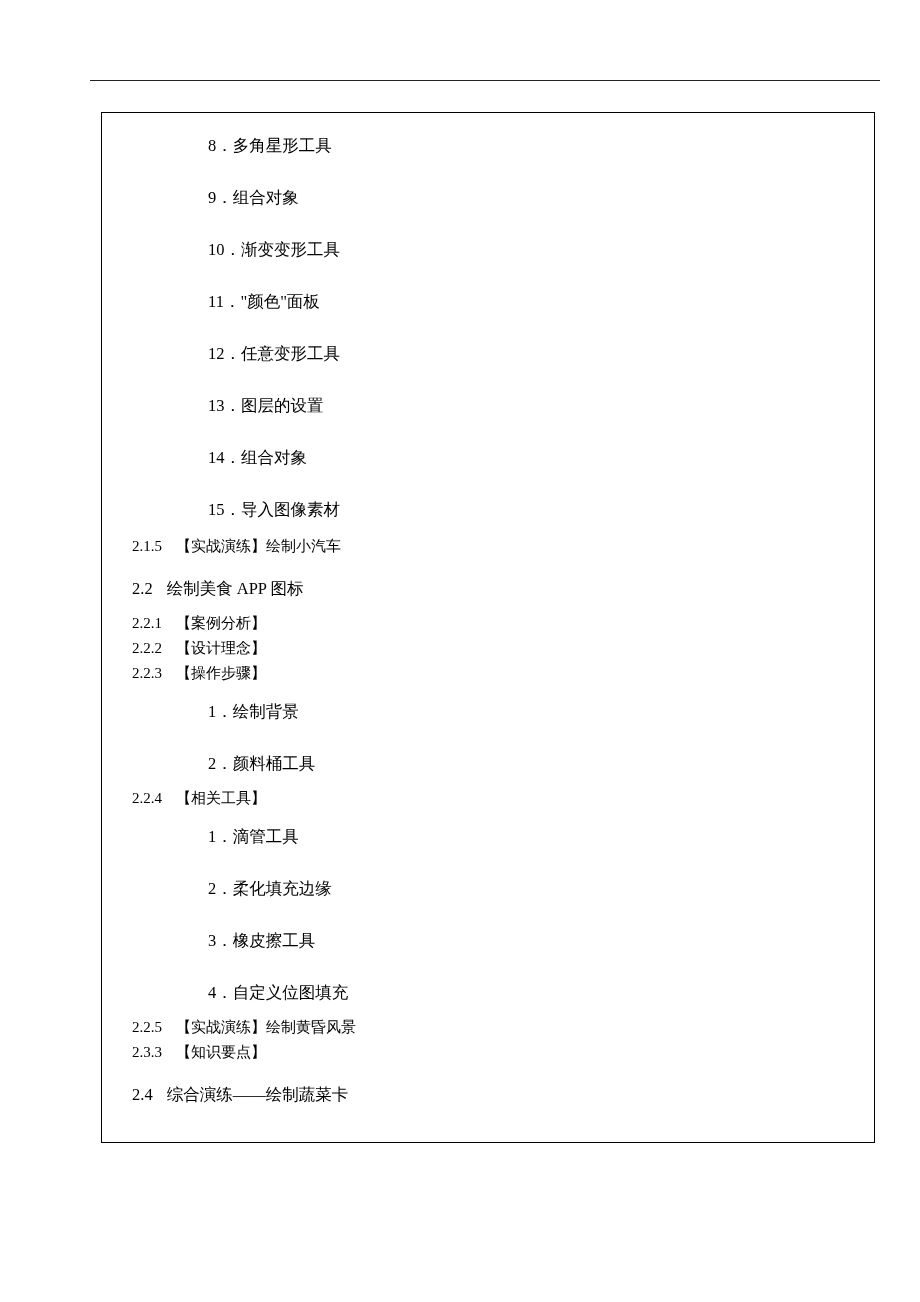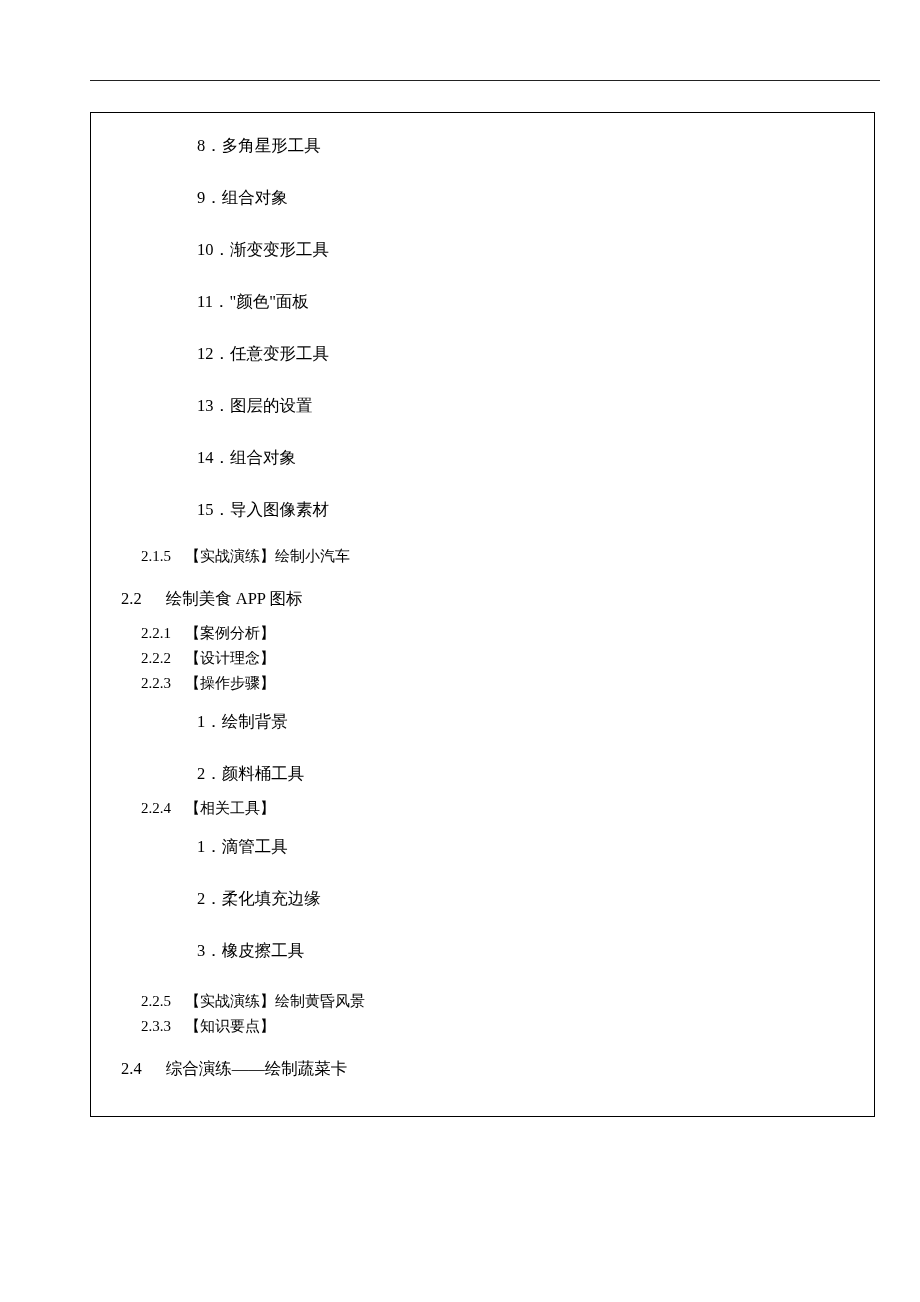--- a/index.html
+++ b/index.html
@@ -16,59 +16,58 @@
   .hr-top {
     position: absolute;
     top: 80px;
     left: 90px;
     right: 40px;
     border-top: 1px solid #222;
   }
   .content-box {
     position: absolute;
     top: 112px;
-    left: 90px;
+    left: 101px;
     right: 45px;
     border: 1px solid #000;
     padding: 20px 30px 22px 30px;
     box-sizing: border-box;
   }
   .num-item {
     margin-left: 76px;
     margin-top: 4px;
     margin-bottom: 30px;
     font-size: 16.5px;
   }
   .num-item .num {
     font-family: "Times New Roman", serif;
   }
   .num-item .num-wide {
     font-family: "Times New Roman", serif;
     letter-spacing: 0;
   }
   .sub-item {
-    margin-left: 20px;
     margin-top: 4px;
     margin-bottom: 6px;
     font-size: 15px;
   }
   .sub-item .idx {
     font-family: "Times New Roman", serif;
     margin-right: 14px;
   }
   .section-title {
     margin-left: 0;
     margin-top: 22px;
     margin-bottom: 14px;
     font-size: 16.5px;
     font-weight: normal;
   }
   .section-title .sec-num {
     font-family: "Times New Roman", serif;
-    margin-right: 24px;
+    margin-right: 14px;
   }
   .num-item-first { margin-top: 2px; }
 </style>
 </head>
 <body>
 
 <div class="hr-top"></div>
 
 <div class="content-box">
 
@@ -86,21 +85,21 @@
   </div>
   <div class="num-item">
     <span class="num-wide">12</span><span>．任意变形工具</span>
   </div>
   <div class="num-item">
     <span class="num-wide">13</span><span>．图层的设置</span>
   </div>
   <div class="num-item">
     <span class="num-wide">14</span><span>．组合对象</span>
   </div>
-  <div class="num-item" style="margin-bottom:26px">
+  <div class="num-item" style="margin-bottom:16px">
     <span class="num-wide">15</span><span>．导入图像素材</span>
   </div>
 
   <div class="sub-item">
     <span class="idx">2.1.5</span><span>【实战演练】绘制小汽车</span>
   </div>
 
   <div class="section-title">
     <span class="sec-num">2.2</span><span>绘制美食 APP 图标</span>
   </div>
@@ -128,20 +127,23 @@
 
   <div class="num-item">
     <span class="num">1</span><span>．滴管工具</span>
   </div>
   <div class="num-item">
     <span class="num">2</span><span>．柔化填充边缘</span>
   </div>
   <div class="num-item">
     <span class="num">3</span><span>．橡皮擦工具</span>
   </div>
+  <div class="num-item" style="margin-bottom:14px">
+    <span class="num">4</span><span>．自定义位图填充</span>
+  </div>
 
   <div class="sub-item">
     <span class="idx">2.2.5</span><span>【实战演练】绘制黄昏风景</span>
   </div>
 
 
   <div class="sub-item">
     <span class="idx">2.3.3</span><span>【知识要点】</span>
   </div>
 

